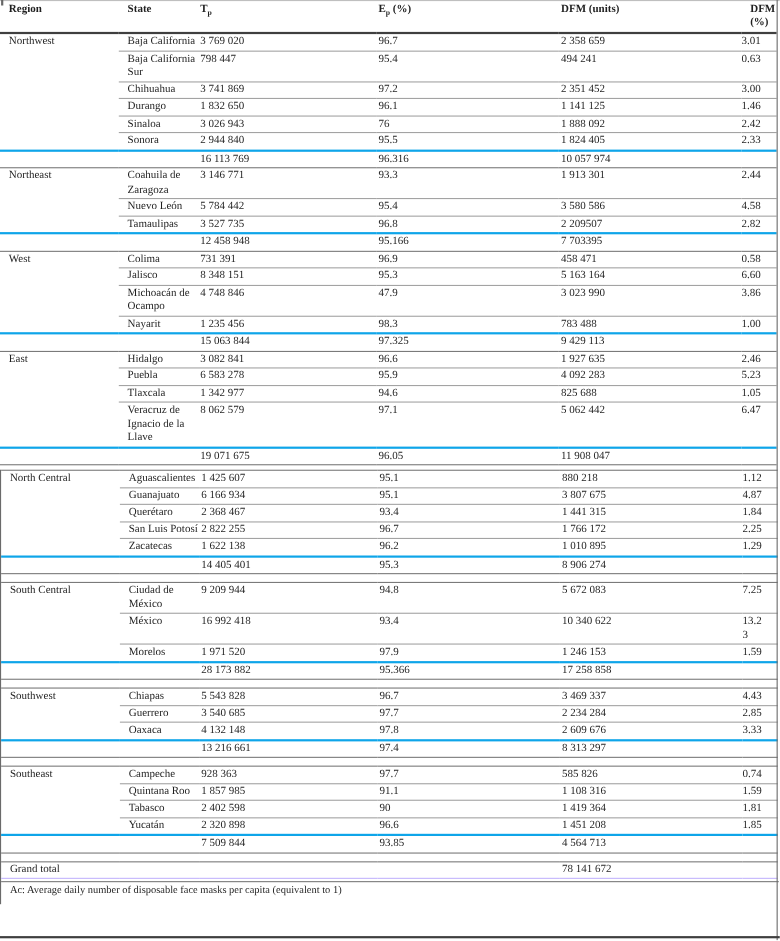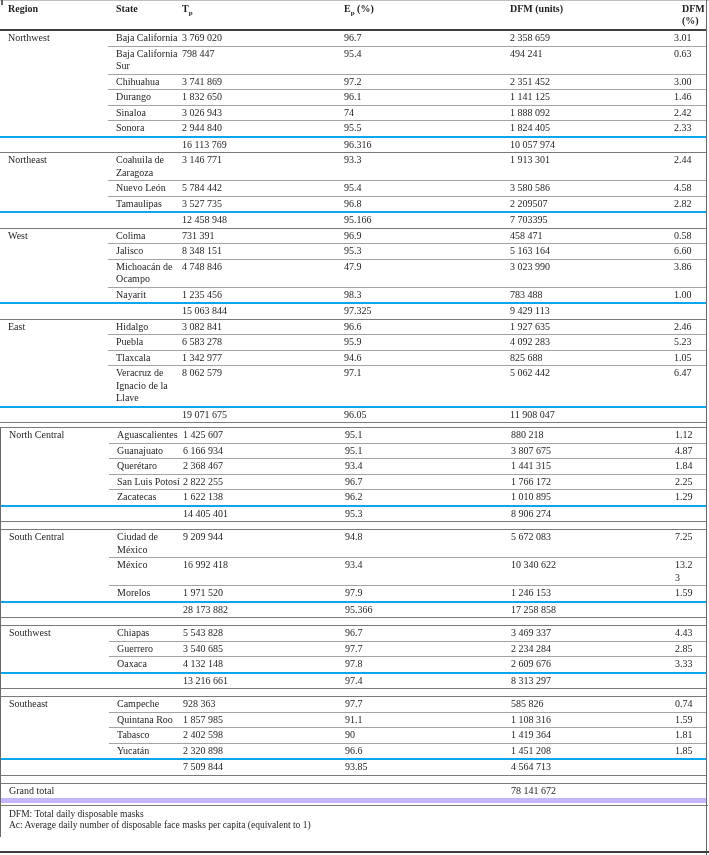--- a/index.html
+++ b/index.html
@@ -15,21 +15,21 @@
   .c1{padding-left:8px;} .c2{padding-left:8px;}
   .c3,.c4,.c5{padding-left:2px;}
   td.c6{text-align:left;padding-right:10px;}
   th.c6{text-align:left;padding-left:8px;}
   td.bb{border-bottom:1px solid #a3a3a3;}
   tr.subtotal td{border-top:2px solid #0ea5e9;border-bottom:1px solid #7a7a7a;}
   #partA{margin-bottom:4px;}
   #partB{width:707px;border-left:1.5px solid #6a6a6a;}
   #partB table.section{border-top:1px solid #7a7a7a;margin-bottom:7px;}
   #gtTable{margin-bottom:2px;}
-  #gtTable td{border-top:1px solid #7a7a7a;border-bottom:5px solid #c4b5fd;}
+  #gtTable td{border-top:1px solid #7a7a7a;border-bottom:1px solid #c4b5fd;}
   #footnotes{border-top:1px solid #7a7a7a;padding:3px 0 6px 8px;
              font-size:9.5px;line-height:10.8px;}
   sub{font-size:7px;line-height:0;}
   .vline-right{position:absolute;left:705.5px;top:0;width:1.5px;height:855px;background:#6a6a6a;}
   .top-hairline{position:absolute;left:0;top:0;width:709px;height:1px;background:#bfbfbf;}
   .top-tick{position:absolute;left:1px;top:0;width:2px;height:5px;background:#666;}
   .bottom-rule{position:absolute;left:0;bottom:2px;width:709px;height:2.5px;background:#3f3f3f;}
 </style>
 </head>
 <body>
@@ -86,21 +86,21 @@
         <tr>
           <td class="c2 bb">Durango</td>
           <td class="c3 bb">1 832 650</td>
           <td class="c4 bb">96.1</td>
           <td class="c5 bb">1 141 125</td>
           <td class="c6 bb">1.46</td>
         </tr>
         <tr>
           <td class="c2 bb">Sinaloa</td>
           <td class="c3 bb">3 026 943</td>
-          <td class="c4 bb">74</td>
+          <td class="c4 bb">76</td>
           <td class="c5 bb">1 888 092</td>
           <td class="c6 bb">2.42</td>
         </tr>
         <tr>
           <td class="c2">Sonora</td>
           <td class="c3">2 944 840</td>
           <td class="c4">95.5</td>
           <td class="c5">1 824 405</td>
           <td class="c6">2.33</td>
         </tr>
@@ -425,20 +425,19 @@
           <td class="c2"></td>
           <td class="c3"></td>
           <td class="c4"></td>
           <td class="c5">78 141 672</td>
           <td class="c6"></td>
         </tr>
       </tbody>
     </table>
 
     <div id="footnotes">
-        <div>DFM: Total daily disposable masks</div>
         <div>Ac: Average daily number of disposable face masks per capita (equivalent to 1)</div>
       </div>
   </div>
 
   <div class="vline-right"></div>
   <div class="bottom-rule"></div>
 </div>
 
 </body></html>

